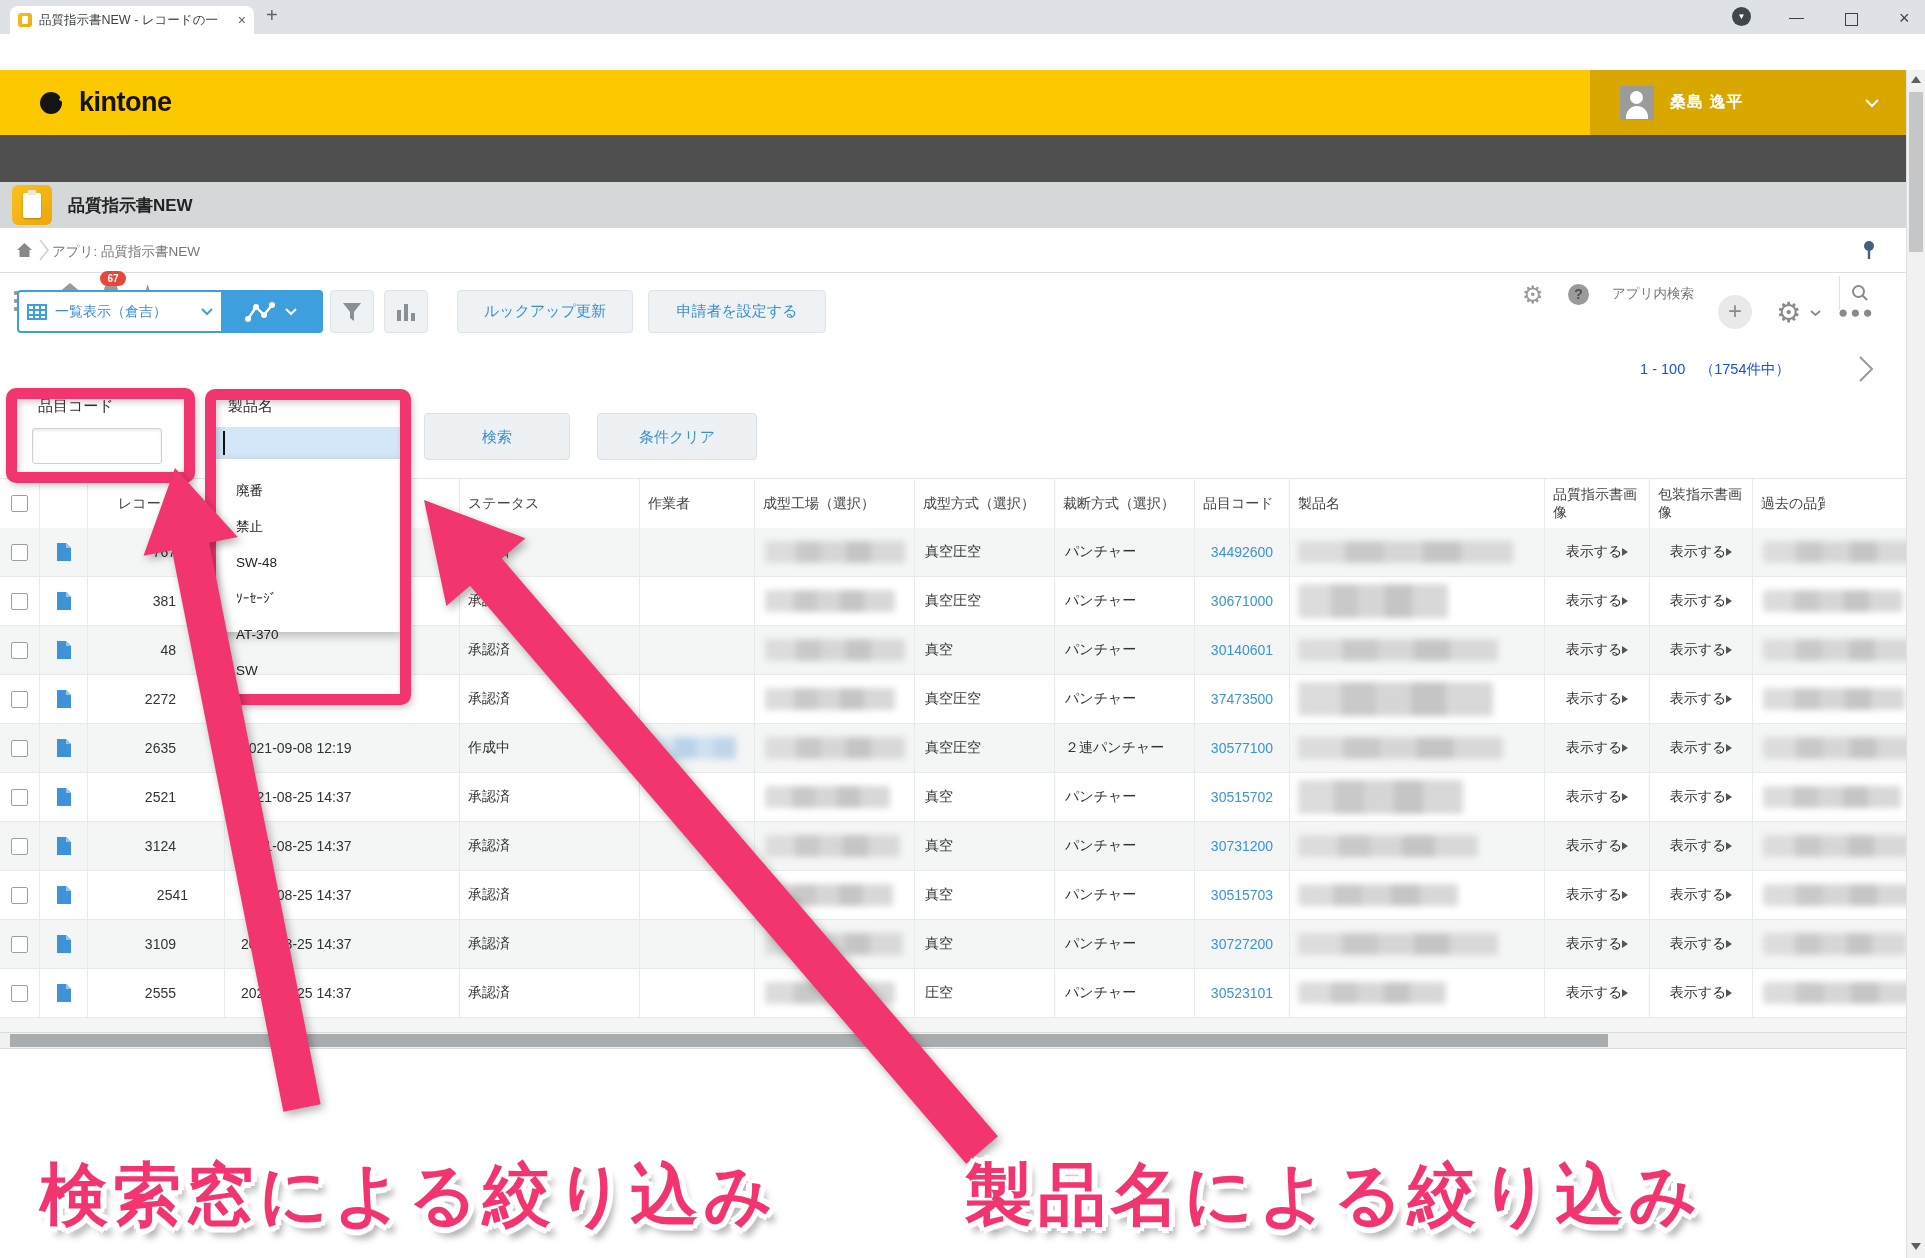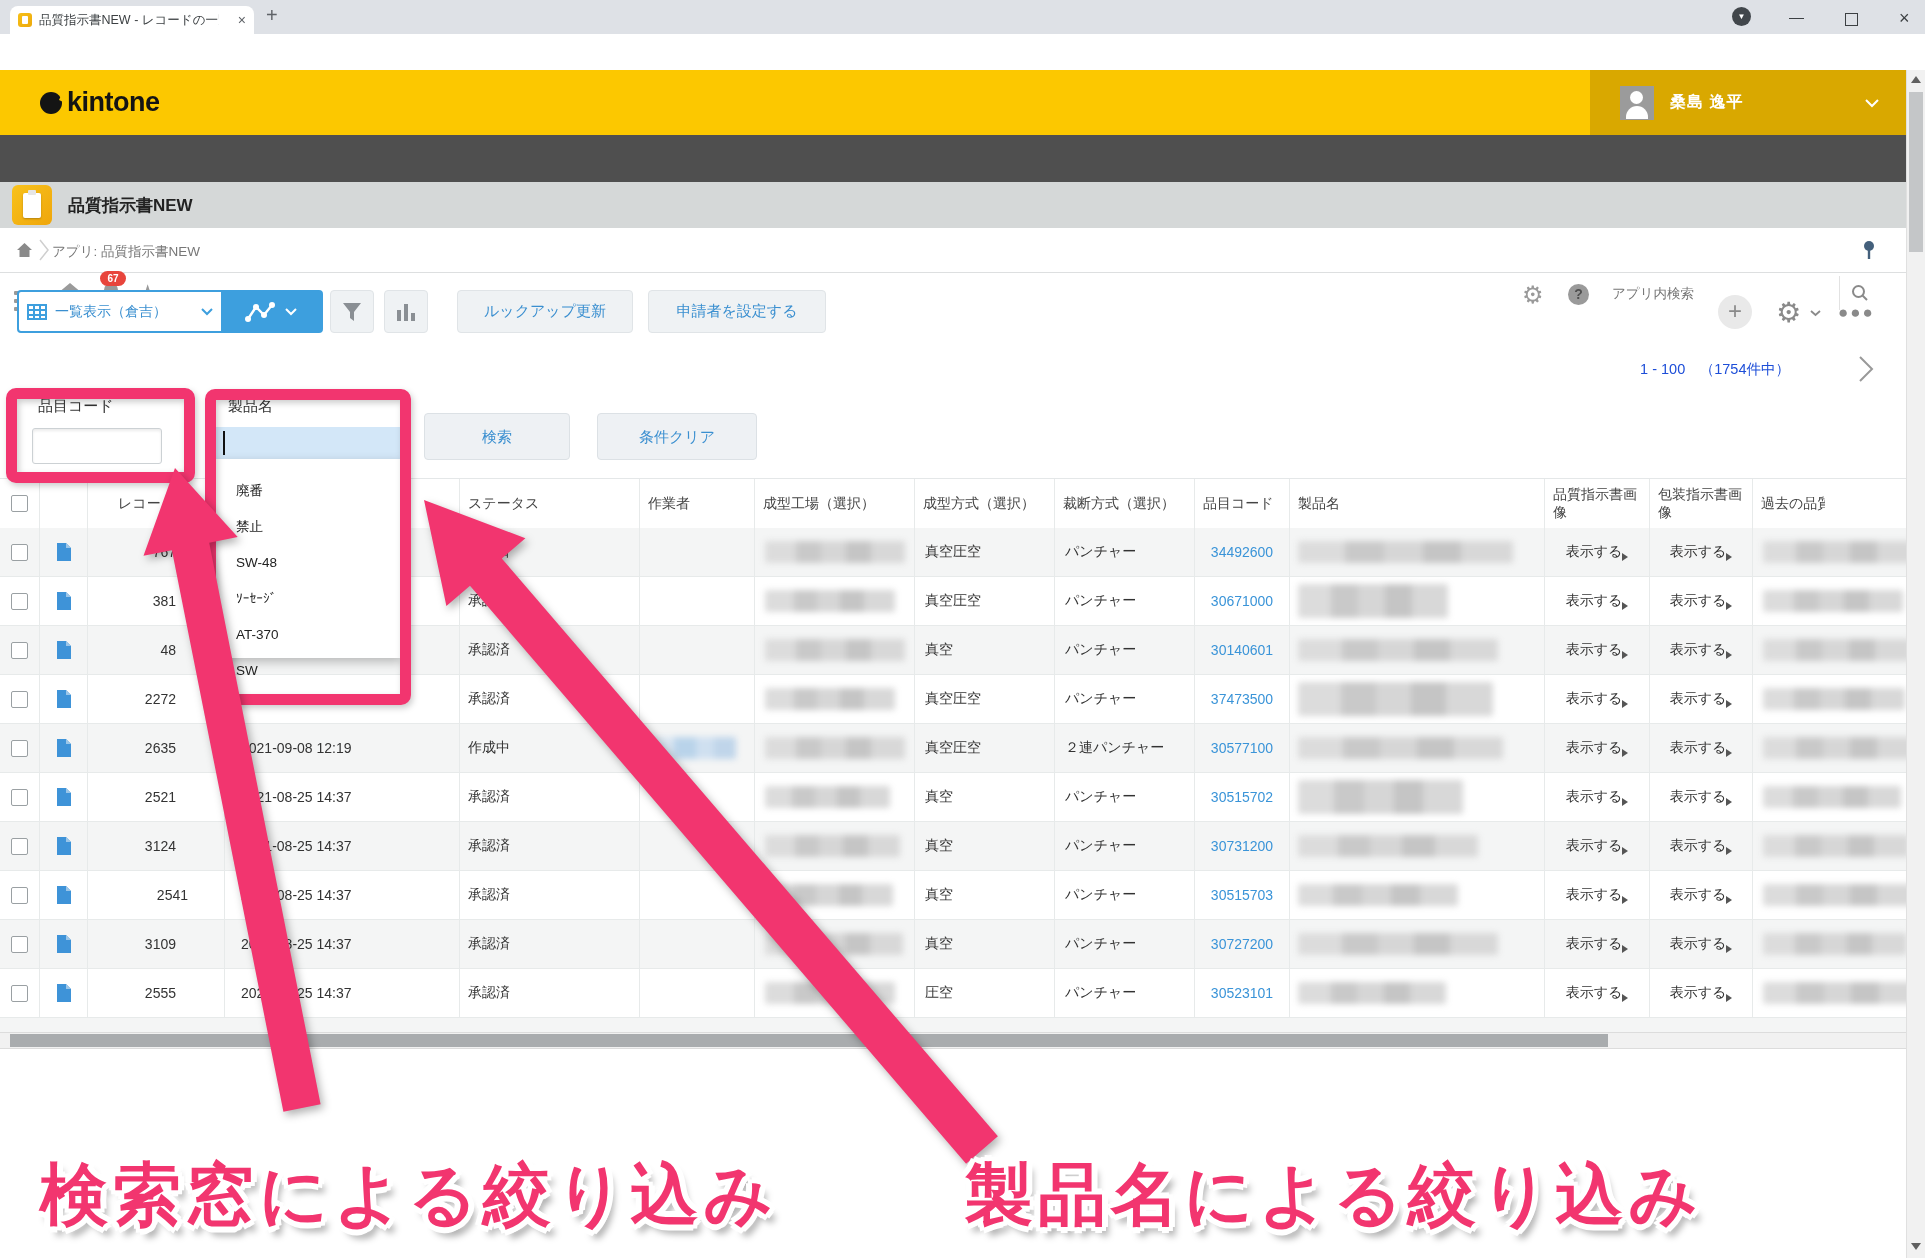--- a/index.html
+++ b/index.html
@@ -16,21 +16,21 @@
   .addrbar{left:0;top:34px;width:1925px;height:36px;background:#fff;border-bottom:1px solid #d7dade;}
   .navic{top:42px;font-size:17px;color:#5f6368;}
   .omnibox{left:112px;top:39px;width:1560px;height:27px;background:#f1f3f4;border-radius:14px;}
   .mini{width:14px;height:14px;border-radius:3px;background:linear-gradient(135deg,#f7c018,#eda90c);position:relative;flex:none;}
   .mini::before{content:"";position:absolute;left:4px;top:3px;width:6px;height:8px;background:#fff;border-radius:1px;}
   
   .khead{left:0;top:70px;width:1925px;height:65px;background:#fcc800;}
   .klogo{left:40px;top:86px;display:flex;align-items:center;color:#141414;}
   .kball{width:22px;height:22px;border-radius:50%;background:#141414;margin-right:5px;position:relative;}
   .kball::after{content:"";position:absolute;right:-2px;top:3px;border:5px solid transparent;border-right-color:#fcc800;transform:rotate(-20deg);}
-  .klogo span{font-size:27px;font-weight:bold;letter-spacing:-.5px;}
+  .klogo span{font-size:27px;font-weight:bold;letter-spacing:-.5px;margin-left:12px;}
   .userpanel{left:1590px;top:70px;width:316px;height:65px;background:#d9a800;display:flex;align-items:center;}
   .avatar{width:34px;height:34px;margin-left:30px;background:#9b9b9b;position:relative;overflow:hidden;flex:none;}
   .avatar::before{content:"";position:absolute;width:13px;height:13px;border-radius:50%;background:#fff;left:10px;top:5px;}
   .avatar::after{content:"";position:absolute;width:22px;height:13px;border-radius:11px 11px 0 0;background:#fff;left:6px;top:20px;}
   .uname{color:#fff;font-size:16px;font-weight:bold;margin-left:16px;letter-spacing:1px;}
   
   .ktool{left:0;top:135px;width:1925px;height:47px;background:#4f4f4f;}
   .ticon{position:absolute;color:#9a9a9a;}
   .hamb div{width:26px;height:4px;background:#9a9a9a;margin:4px 0;border-radius:1px;}
   .badge{left:100px;top:136px;min-width:20px;height:15px;background:#e8453c;border-radius:8px;color:#fff;font-size:10px;font-weight:bold;text-align:center;line-height:15px;padding:0 3px;z-index:3;}
@@ -52,33 +52,33 @@
   .vsel .blue{width:100px;background:#3d9fde;display:flex;align-items:center;justify-content:center;gap:10px;}
   .gbtn{position:absolute;top:290px;height:43px;background:#eff2f4;border:1px solid #e0e4e7;border-radius:4px;box-sizing:border-box;display:flex;align-items:center;justify-content:center;}
   .bluetext{color:#3a8fd0;font-size:15px;}
   .plusbtn{left:1718px;top:295px;width:34px;height:34px;border-radius:50%;background:#e9e9e9;color:#8a8a8a;font-size:24px;text-align:center;line-height:32px;}
   .pagetxt{left:1500px;top:360px;width:290px;text-align:right;font-size:14.5px;color:#1d4ed8;}
   
   .flabel{font-size:15px;color:#333;}
   .itemcode-input{left:32px;top:428px;width:130px;height:36px;background:#fff;border:1px solid #ccd1d4;border-radius:3px;box-shadow:inset 0 2px 3px rgba(0,0,0,.08);box-sizing:border-box;}
   .pname-input{left:216px;top:427px;width:184px;height:32px;background:#d3e7f8;}
   .caret{left:223px;top:431px;width:2px;height:24px;background:#111;}
-  .suggest{left:216px;top:459px;width:184px;height:199px;background:#fff;box-shadow:2px 4px 10px rgba(0,0,0,.25);z-index:12;padding-top:14px;box-sizing:border-box;}
+  .suggest{left:216px;top:459px;width:184px;height:173px;background:#fff;box-shadow:2px 4px 10px rgba(0,0,0,.25);z-index:12;padding-top:14px;box-sizing:border-box;}
   .suggest div{height:36px;line-height:36px;padding-left:20px;font-size:13.5px;color:#222;font-weight:500;}
   .btn{position:absolute;top:413px;height:47px;background:#eef1f4;border:1px solid #dce1e5;border-radius:4px;box-sizing:border-box;text-align:center;line-height:45px;font-size:15px;color:#3a8fd0;}
   
   .tablewrap{left:0;top:478px;width:1906px;height:554px;overflow:hidden;}
   .trow{position:absolute;left:0;width:1990px;height:49px;}
   .trow.odd{background:#f4f5f5;}
   .thead{height:50px;border-top:1px solid #e4e7e8;background:#fff;}
   .cell{position:absolute;top:0;height:100%;box-sizing:border-box;border-right:1px solid #e7eaea;border-bottom:1px solid #e7eaea;display:flex;align-items:center;font-size:14px;color:#333;overflow:hidden;}
   .thead .cell{border-bottom:1px solid #d9dddd;color:#444;}
   .cb{width:15px;height:15px;border:1px solid #9aa0a3;border-radius:2px;background:#fff;margin:auto;}
   .codelink{color:#3a94d8;margin:auto;}
-  .showcell{margin:auto;display:flex;align-items:flex-end;}
+  .showcell{margin:auto;display:flex;align-items:center;}
   .tri{width:0;height:0;border-left:6px solid #555;border-top:4px solid transparent;border-bottom:4px solid transparent;}
   .mosaic{filter:blur(3px);border-radius:2px;background:linear-gradient(90deg,#dcdcdc 0 22%,#c9c9c9 22% 40%,#d6d6d6 40% 58%,#c5c5c5 58% 76%,#d8d8d8 76%);}
   .mosaic.blue{background:linear-gradient(90deg,#d9e6f2 0 30%,#b9d3ea 30% 55%,#cfe0f0 55% 75%,#c0d5ea 75%);}
   
   .hscroll{left:0;top:1032px;width:1906px;height:17px;background:#f1f1f1;border-top:1px solid #dcdcdc;border-bottom:1px solid #dcdcdc;box-sizing:border-box;}
   .hthumb{left:10px;top:1034px;width:1598px;height:13px;background:#a9acae;}
   .vscroll{left:1906px;top:70px;width:19px;height:1188px;background:#f1f1f1;border-left:1px solid #e0e0e0;box-sizing:border-box;}
   .vthumb{left:1909px;top:92px;width:14px;height:160px;background:#c4c6c8;}
   .varrow{left:1911px;width:0;height:0;border-left:5px solid transparent;border-right:5px solid transparent;}
   

